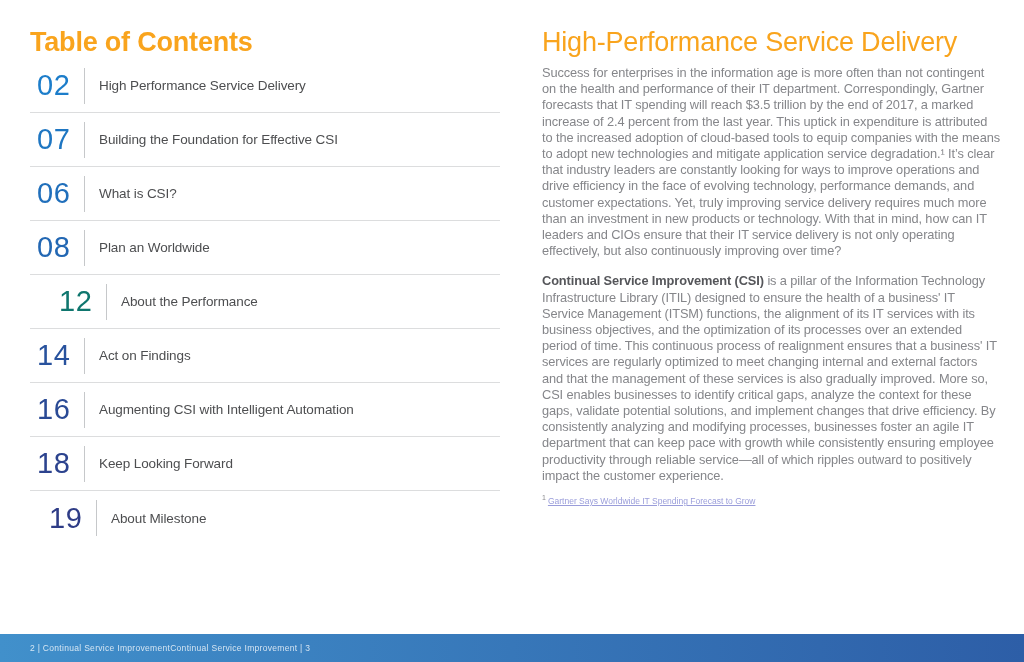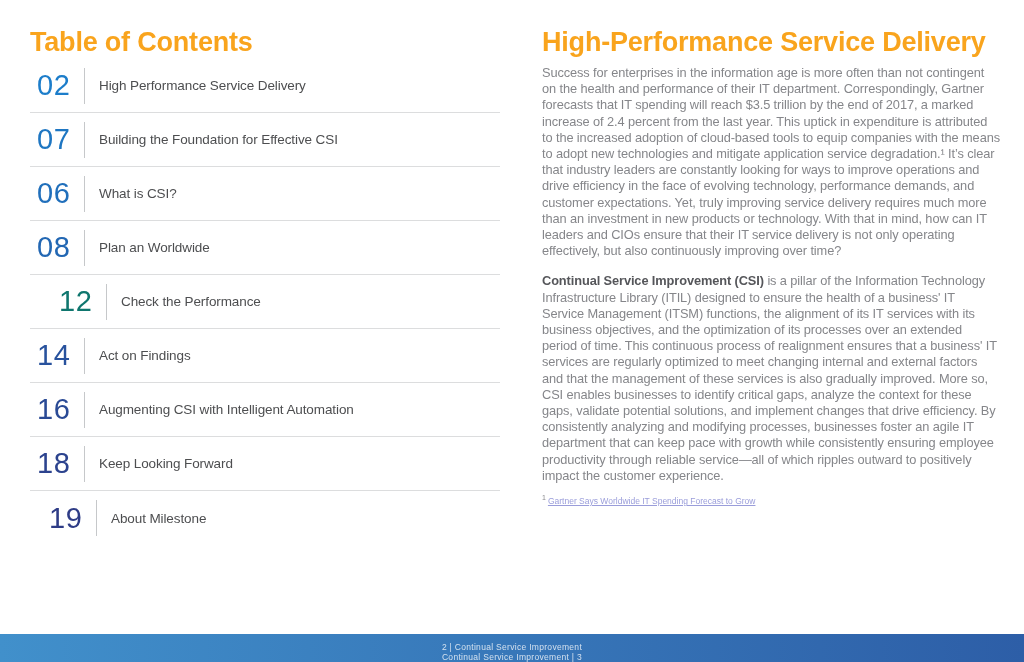--- a/index.html
+++ b/index.html
@@ -55,21 +55,21 @@
   }
 
   
   .article {
     position: absolute;
     left: 542px; top: 28px;
     width: 458px;
   }
   .article-title {
     font-size: 27px;
-    font-weight: 700;
+    font-weight: 400;
     line-height: 29px;
     white-space: nowrap;
     letter-spacing: -0.2px;
   }
   .article .body-para {
     margin-top: 8px;
     font-size: 12.8px;
     line-height: 16.2px;
     color: #85868a;
     letter-spacing: -0.1px;
@@ -91,23 +91,22 @@
   }
 
   
   .footer-bar {
     position: absolute;
     left: 0; bottom: 0;
     width: 1024px; height: 28px;
     background: linear-gradient(to right, #4190cb, #2d5ea7);
     display: flex;
     align-items: center;
-    justify-content: flex-end;
+    justify-content: flex-start;
     padding: 0 30px;
-    flex-direction: column;
   }
   .footer-text {
     font-size: 8.5px;
     letter-spacing: 0.3px;
     color: rgba(255, 255, 255, 0.78);
   }
 </style>
 </head>
 <body>
 
@@ -131,21 +130,21 @@
       <span class="toc-label">What is CSI?</span>
     </div>
     <div class="toc-row">
       <span class="toc-num" style="color: rgb(34, 103, 179);">08</span>
       <span class="toc-vline"></span>
       <span class="toc-label">Plan an Worldwide</span>
     </div>
     <div class="toc-row">
       <span class="toc-num" style="color: #0f766e; margin-left: 29px;">12</span>
       <span class="toc-vline"></span>
-      <span class="toc-label">Check the Performance</span>
+      <span class="toc-label">About the Performance</span>
     </div>
     <div class="toc-row">
       <span class="toc-num" style="color: rgb(40, 82, 157);">14</span>
       <span class="toc-vline"></span>
       <span class="toc-label">Act on Findings</span>
     </div>
     <div class="toc-row">
       <span class="toc-num" style="color: rgb(42, 74, 149);">16</span>
       <span class="toc-vline"></span>
       <span class="toc-label">Augmenting CSI with Intelligent Automation</span>

